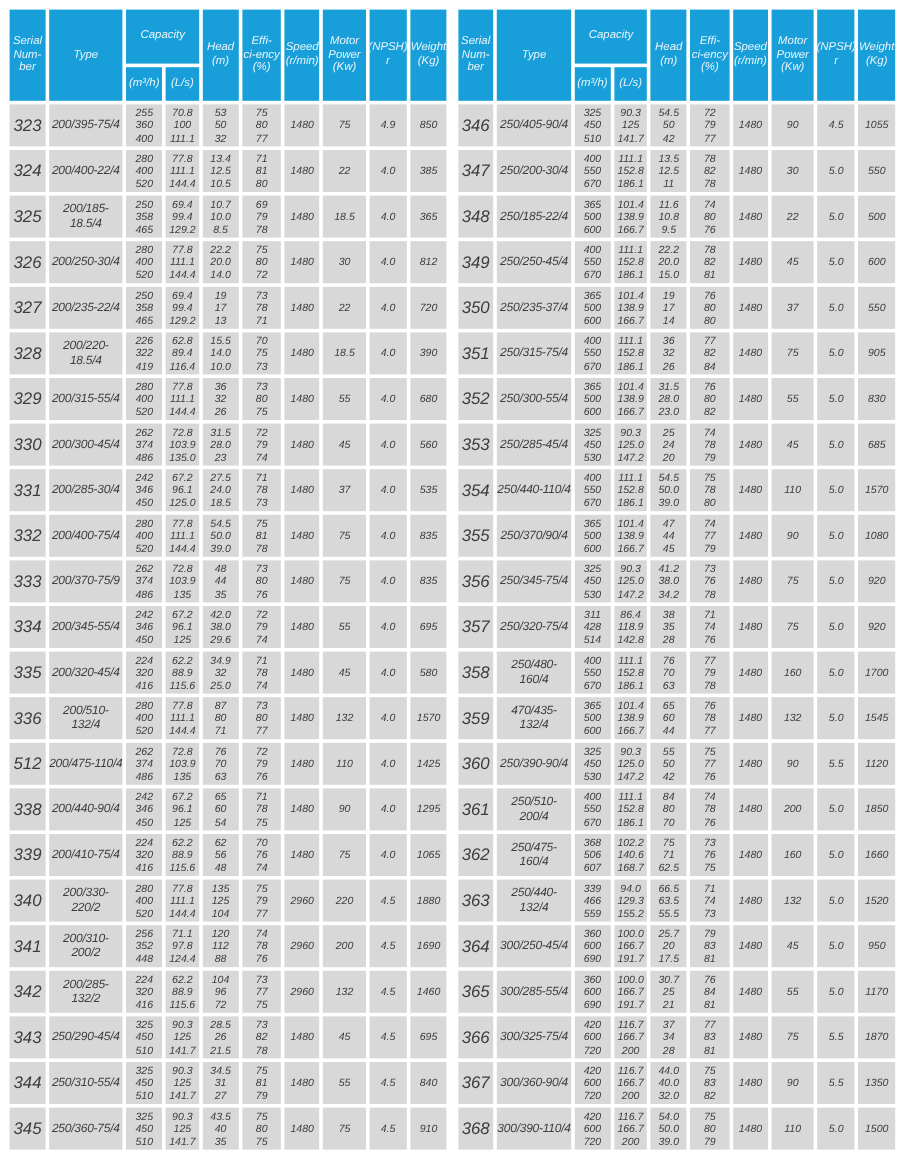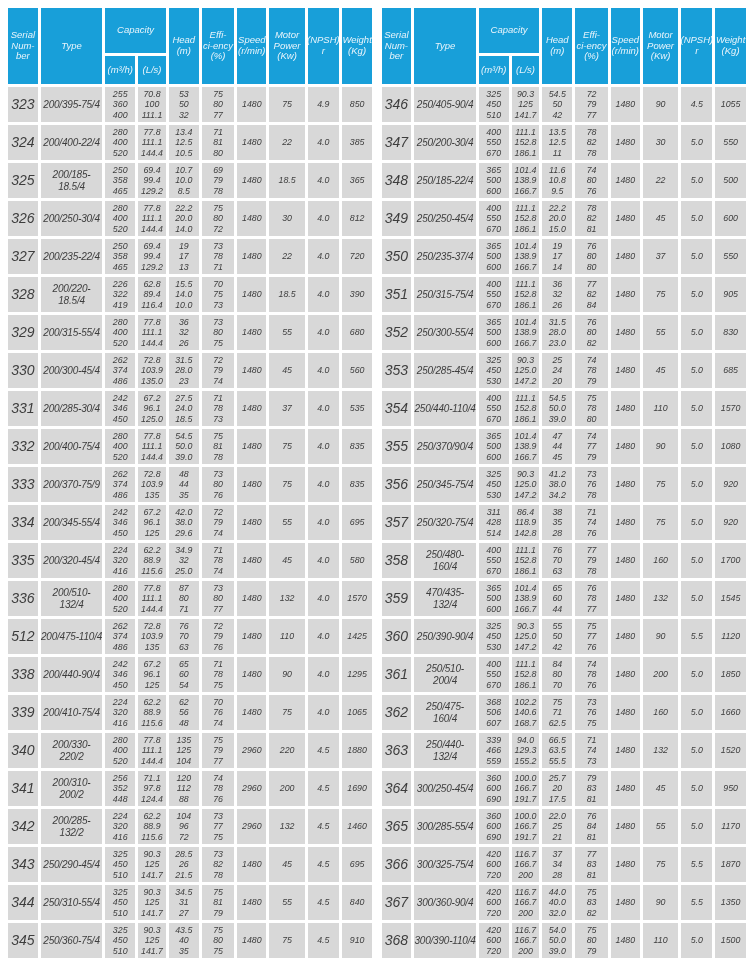--- a/index.html
+++ b/index.html
@@ -938,21 +938,21 @@
         </div>
         <div class="row">
           <div class="cell serial">365</div>
           <div class="cell type">300/285-55/4</div>
           <div class="cell">360
 600
 690</div>
           <div class="cell">100.0
 166.7
 191.7</div>
-          <div class="cell">22.0
+          <div class="cell">30.7
 25
 21</div>
           <div class="cell">76
 84
 81</div>
           <div class="cell">1480</div>
           <div class="cell">55</div>
           <div class="cell">5.0</div>
           <div class="cell">1170</div>
         </div>

